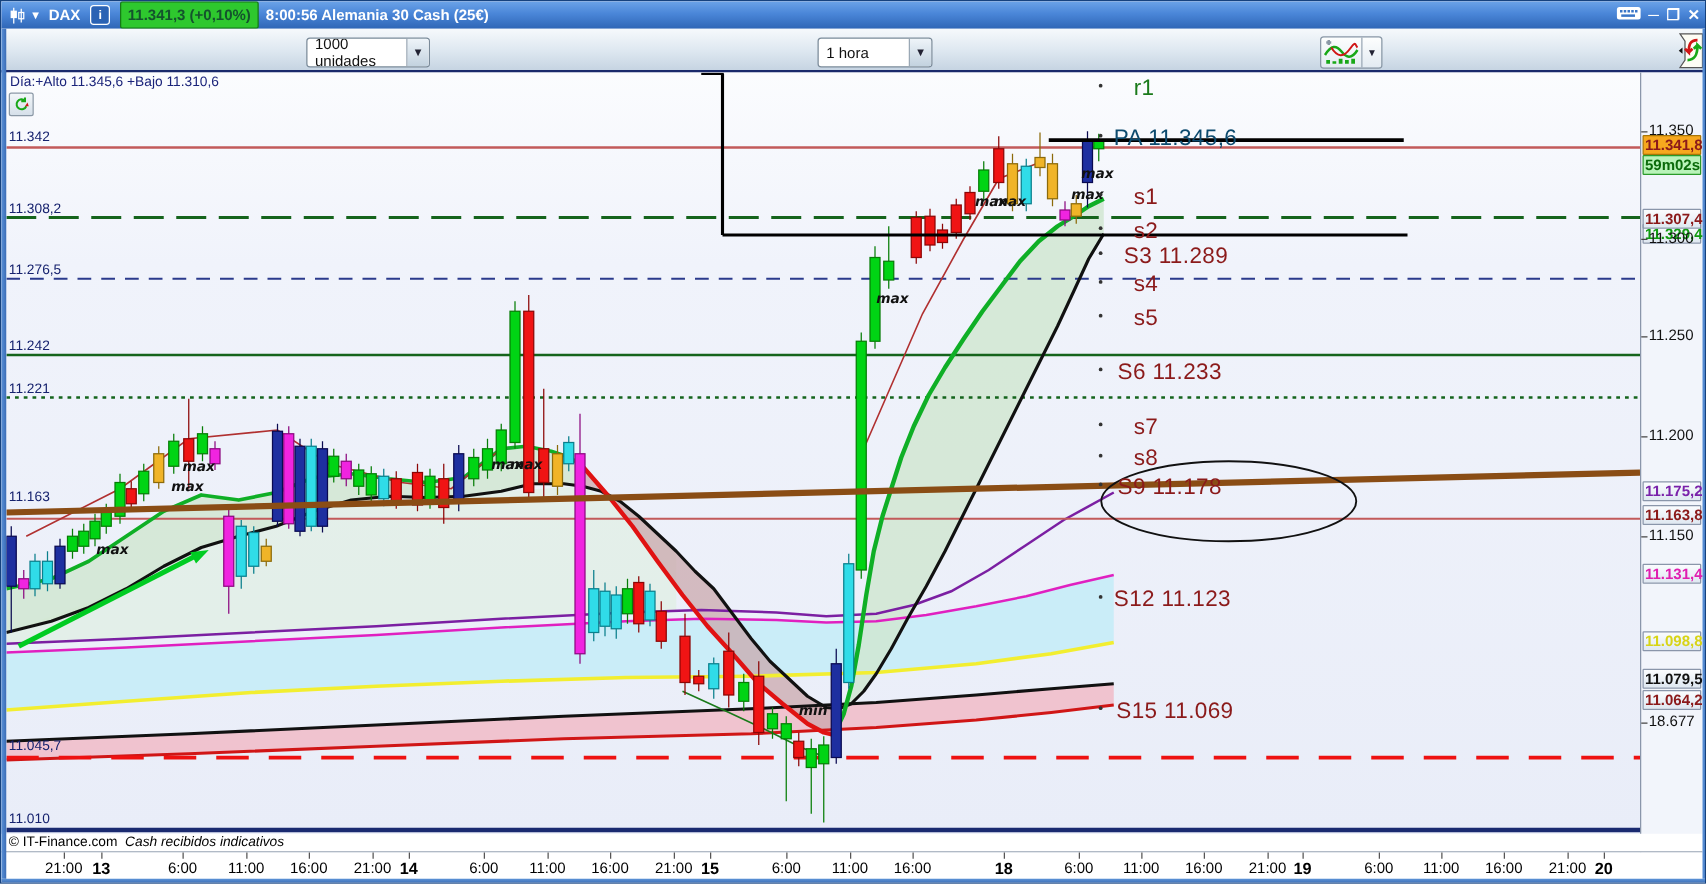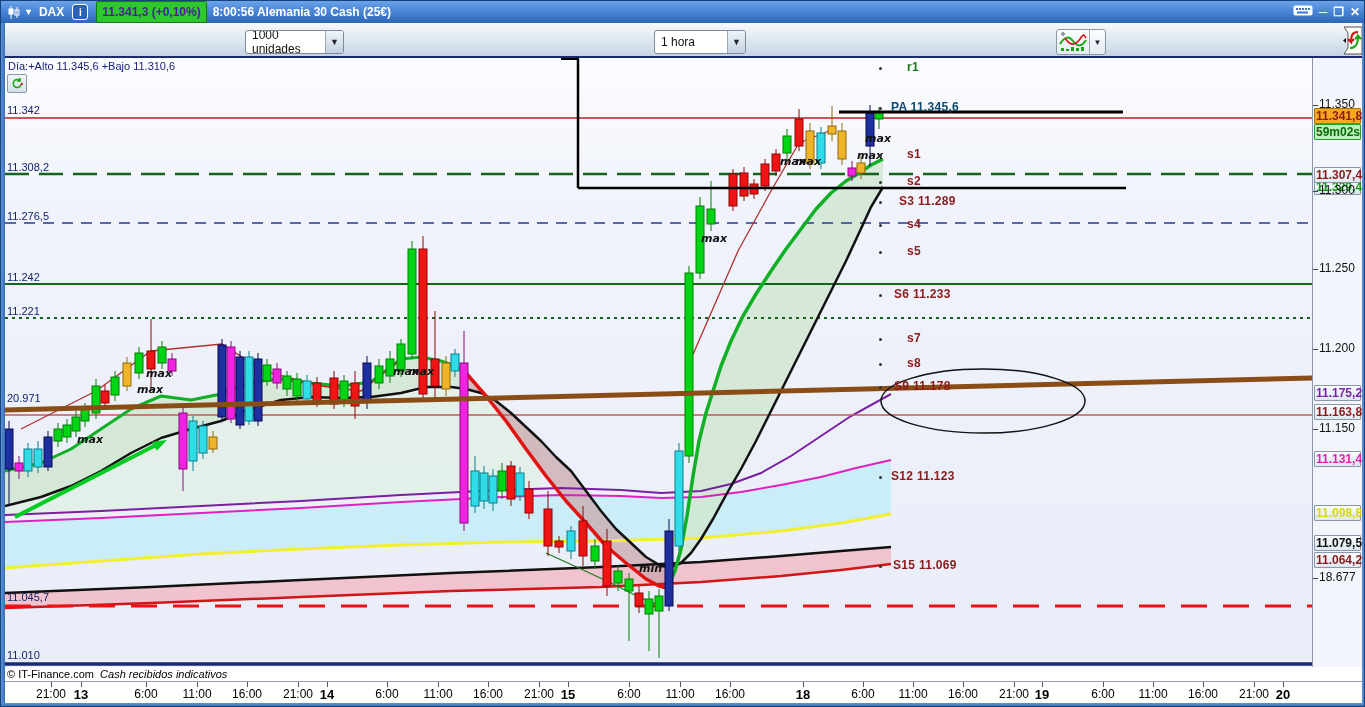--- a/index.html
+++ b/index.html
@@ -3,21 +3,21 @@
 <meta charset="utf-8">
 <style>
   html,body{margin:0;padding:0;background:#9ab0c8;font-family:"Liberation Sans",sans-serif;}
   .window{position:relative;width:1365px;height:707px;background:#eef1fa;overflow:hidden;
           border:1px solid #16427e;box-sizing:border-box;}
   
   .titlebar{position:absolute;left:0;top:0;width:100%;height:22px;
     background:linear-gradient(180deg,#6ba3e8 0%,#4a86d8 45%,#2f66b6 100%);
     display:flex;align-items:center;color:#fff;font-size:12px;font-weight:bold;}
   .tb-item{margin-left:6px;display:flex;align-items:center;white-space:nowrap;}
-  .price-badge{background:#2ec82e;border:1px solid #157a15;color:#4c1d95;
+  .price-badge{background:#2ec82e;border:1px solid #157a15;color:#14532d;
     padding:3px 5px;border-radius:2px;margin-left:8px;font-weight:bold;text-align:center;}
   .tb-right{position:absolute;right:4px;top:0;height:22px;display:flex;align-items:center;gap:6px;}
   .winbtn{color:#fff;font-size:12px;font-weight:bold;cursor:default;line-height:22px;}
   .info-btn{width:14px;height:14px;background:#2a62b4;border:1px solid #fff;border-radius:3px;
     color:#fff;font-size:10px;font-weight:bold;display:flex;align-items:center;justify-content:center;margin-left:8px;}
   .caret{font-size:9px;margin-left:3px;}
   
   .toolbar{position:absolute;left:0;top:22px;width:100%;height:35px;
     background:linear-gradient(180deg,#f6f9fc 0%,#dde7f0 55%,#c6d4e2 100%);
     border-bottom:2px solid #1a2a6b;box-sizing:border-box;}
@@ -29,21 +29,21 @@
     font-size:9px;color:#223;}
   .toolbtn{position:absolute;top:6px;height:24px;background:linear-gradient(180deg,#fdfefe,#e3ebf2);
     border:1px solid #8a98a6;border-radius:3px;display:flex;align-items:center;}
   
   .side-border{position:absolute;top:22px;width:4px;background:linear-gradient(90deg,#5c93d8,#3a6cb6);}
   .pane{position:absolute;left:4px;top:57px;width:1307px;height:609px;
     background:linear-gradient(180deg,#fbfcfe 0%,#f0f3fb 25%,#e9edf8 100%);overflow:hidden;}
   .pane svg{position:absolute;left:0;top:0;}
   .pane-overlay{position:absolute;left:4px;top:57px;width:1307px;height:706px;pointer-events:none;}
   .left-lbl{position:absolute;font-size:11px;color:#16226e;white-space:nowrap;}
-  .sr-lbl{position:absolute;font-size:12px;font-weight:bold;white-space:nowrap;letter-spacing:.3px;}
+  .sr-lbl{position:absolute;font-size:18px;font-weight:normal;white-space:nowrap;letter-spacing:.3px;}
   .sr-dot{position:absolute;width:3px;height:3px;background:#333;border-radius:50%;}
   .info-line{position:absolute;left:3px;top:2px;font-size:11px;color:#1a237a;white-space:nowrap;}
   .refresh-btn{position:absolute;left:2px;top:16px;width:18px;height:17px;
     background:linear-gradient(180deg,#f2f6f9,#d6e0ea);border:1px solid #8a98a6;border-radius:2px;
     display:flex;align-items:center;justify-content:center;}
   
   .rscale{position:absolute;left:1311px;top:57px;width:50px;height:624px;background:#f2f5fb;
     border-left:1px solid #8a96aa;box-sizing:border-box;}
   .rs-plain{position:absolute;left:6px;font-size:12px;color:#111;white-space:nowrap;}
   .rs-box{position:absolute;left:1px;width:47px;font-size:12px;font-weight:bold;text-align:left;
@@ -461,21 +461,21 @@
       <svg width="13" height="13" viewBox="0 0 13 13">
           <path d="M10,8 A4,4 0 1 1 9,3.5 M9,1 v3 h-3" stroke="#18a818" stroke-width="1.6" fill="none"></path>
           <path d="M11,5 l1,3 l-3,0" fill="#d01616"></path>
         </svg>
     </div>
   <div class="left-lbl" style="left:2px;top:46px;">11.342</div>
       <div class="left-lbl" style="left:2px;top:103px;">11.308,2</div>
       <div class="left-lbl" style="left:2px;top:152px;">11.276,5</div>
       <div class="left-lbl" style="left:2px;top:213px;">11.242</div>
       <div class="left-lbl" style="left:2px;top:247px;">11.221</div>
-      <div class="left-lbl" style="left:2px;top:334px;">20.971</div>
+      <div class="left-lbl" style="left:2px;top:334px;">11.163</div>
       <div class="left-lbl" style="left:2px;top:533px;">11.045,7</div>
       <div class="left-lbl" style="left:2px;top:591px;">11.010</div>
       <div class="sr-lbl" style="left:902px;top:2px;color:#1a7a1a;">r1</div>
       <div class="sr-dot" style="left:874px;top:9px;"></div>
       <div class="sr-lbl" style="left:886px;top:42px;color:#0c4a6e;">PA  11.345,6</div>
       <div class="sr-dot" style="left:874px;top:49px;"></div>
       <div class="sr-lbl" style="left:902px;top:89px;color:#8b1a1a;">s1</div>
       <div class="sr-dot" style="left:874px;top:96px;"></div>
       <div class="sr-lbl" style="left:902px;top:116px;color:#8b1a1a;">s2</div>
       <div class="sr-dot" style="left:874px;top:123px;"></div>

